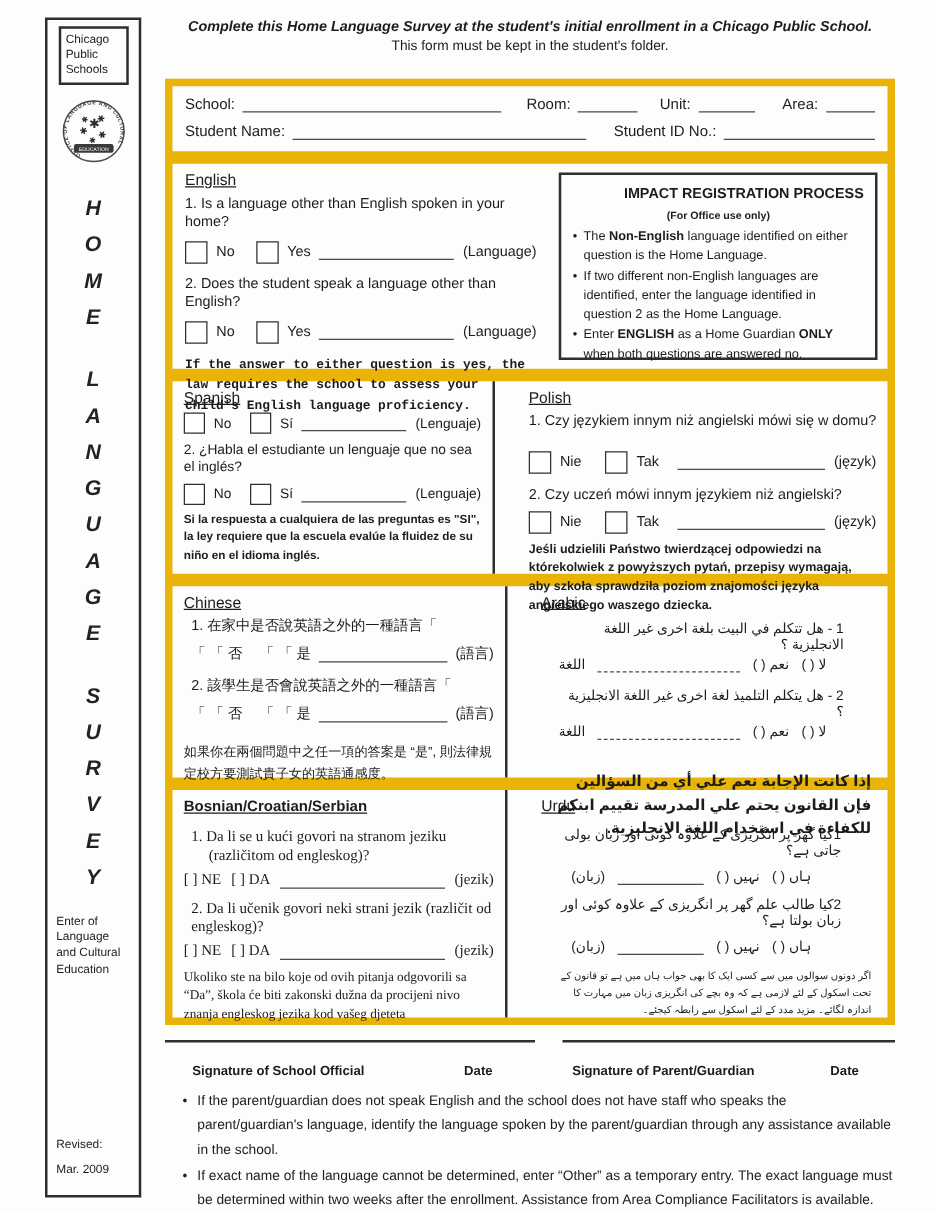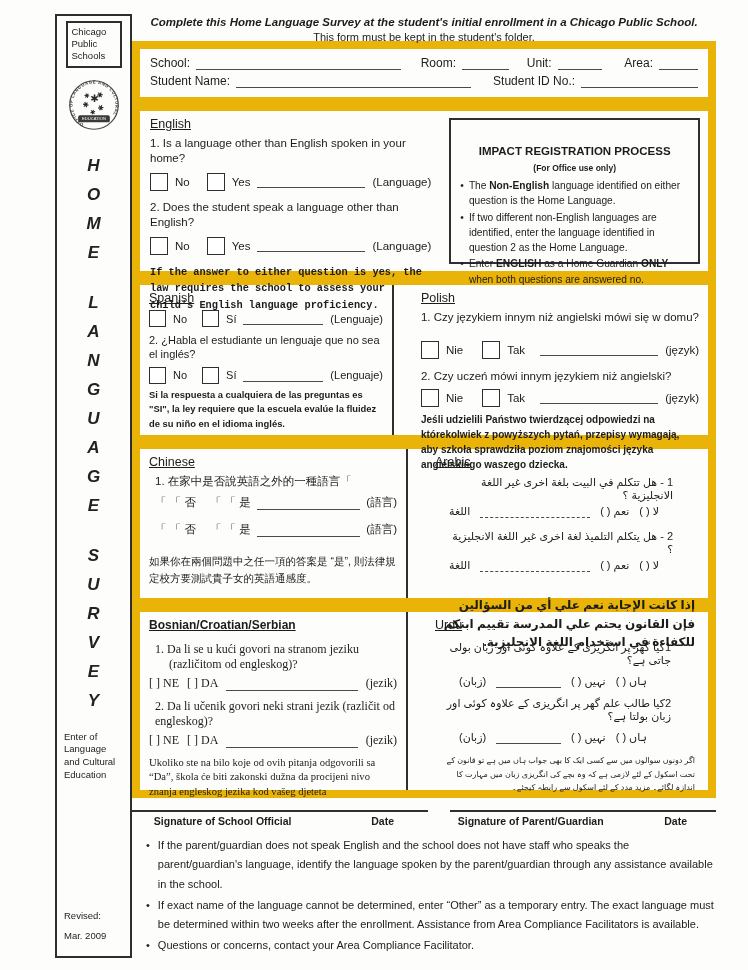--- a/index.html
+++ b/index.html
@@ -1,58 +1,58 @@
 <!DOCTYPE html>
 <html><head>
 <meta charset="utf-8">
 <style>
   * { margin:0; padding:0; box-sizing:border-box; }
   body { background:#ffffff; font-family:"Liberation Sans","DejaVu Sans",sans-serif; }
   .page { position:relative; width:748px; height:970px; background:#fdfdfb; color:#1c1c1c; overflow:hidden; }
 
   
   .sidebar { position:absolute; left:36px; top:14px; width:77px; height:944px;
-             border:2px solid #2e2e2e; display:flex; flex-direction:column; align-items:center;margin-left:19px; }
+             border:2px solid #2e2e2e; display:flex; flex-direction:column; align-items:center; }
   .cps-box { border:2px solid #2e2e2e; margin-top:5px; width:56px; padding:3px 4px 4px;
              font-size:9.5px; line-height:1.25; }
   .seal-wrap { margin-top:9px; }
   .vert-title { display:flex; flex-direction:column; align-items:center; margin-top:14px; }
   .vletter { font-size:17px; font-weight:bold; font-style:italic; line-height:29px;
              font-family:"Liberation Sans",sans-serif; color:#222; }
   .vgap { height:21px; }
   .office { font-size:9.5px; margin-top:16px; align-self:flex-start; padding-left:7px;
             line-height:1.35; width:62px; }
   .revised { font-size:9.5px; margin-top:auto; margin-bottom:10px; align-self:flex-start;
              padding-left:7px; line-height:2.1; }
 
   
   .main { position:absolute; left:132px; top:16px; width:584px; }
   .hdr1 { font-size:11.5px; font-weight:bold; font-style:italic; text-align:center; }
-  .hdr2 { font-size:11px; text-align:center; margin-top:3px; margin-bottom:0; }
-
-  .box { border:8px solid #eab308; margin-top:-2px; }
+  .hdr2 { font-size:11px; text-align:center; margin-top:3px; margin-bottom:22px; }
+
+  .box { border:6px solid #eab308; margin-top:-2px; }
   .uline { display:inline-block; border-bottom:1.5px solid #4a4a4a; height:13px; }
 
   
   .info-box { height:64px; padding:7px 10px 9px; display:flex; flex-direction:column;
               justify-content:space-between; font-size:12px; }
   .info-row { display:flex; align-items:flex-end; gap:6px; }
 
   
   .english-box { height:176px; display:flex; }
   .eng-left { flex:1; padding:6px 10px; }
   .sec-title { font-size:12.5px; text-decoration:underline; margin-bottom:5px; }
   .q { font-size:11.5px; margin-top:4px; line-height:1.3; }
   .ansrow { display:flex; align-items:center; gap:7px; margin:7px 0 9px; font-size:11.5px; }
   .cb { width:18px; height:18px; border:1.5px solid #2f2f2f; background:#fff; flex:none; }
   .bold-note { font-size:10.3px; font-weight:bold; line-height:1.6; margin-top:7px;font-family:Liberation Mono, monospace; }
 
   .impact { width:262px; margin:7px 8px; border:2px solid #2f2f2f; padding:5px 9px;
             font-size:10.2px; line-height:1.5; }
-  .impact-title { text-align:center; font-weight:bold; font-size:11.5px; margin-top:18px; }
+  .impact-title { text-align:right; font-weight:bold; font-size:11.5px; margin-top:2px; }
   .impact-sub { text-align:center; font-weight:bold; font-size:8.5px; margin:2px 0 3px; }
   .ibullet { display:flex; gap:5px; margin-top:1px; }
   .ibullet .dot { flex:none; }
 
   
   .duo { display:flex;gap:18px; }
   .cell-l { width:268px; border-right:2px solid #2f2f2f; padding:6px 9px; }
   .cell-r { flex:1; padding:6px 9px; }
   .sp-box { height:166px; }
   .cn-box { height:165px; }
@@ -78,21 +78,21 @@
   .bcs-ans { display:flex; align-items:flex-end; gap:8px; font-size:12px; margin:4px 0 8px; }
   .bcs-note { font-size:10.6px; line-height:1.35; margin-top:6px; }
 
   .ur-q { font-size:11px; padding-right:28px; padding-left:10px; margin-top:9px; }
   .ur-ans { display:flex; align-items:flex-end; gap:10px; font-size:11px; padding-right:52px;
             padding-left:24px; margin-top:8px; margin-bottom:4px; }
   .ur-note { font-size:8px; line-height:1.7; margin-top:10px; padding:0 4px; }
 
   
   .sig-row { display:flex; gap:22px; margin-top:12px; }
-  .sig-group { border-top:2px solid #2f2f2f; display:flex; padding-top:3px;
+  .sig-group { border-top:2px solid #2f2f2f; display:flex; padding-top:17px;
                font-size:10.5px; font-weight:bold;gap:24px; }
   .sig1 { width:296px; } .sig2 { flex:1; }
   .sig-name { flex:2; text-align:center; } .sig-date { flex:1; text-align:center; }
 
   .notes { margin-top:9px; font-size:11px; }
   .notes-label { margin-bottom:3px; }
   .nbullet { display:flex; gap:8px; padding-left:14px; line-height:1.75; margin-top:2px; }
   .nbullet .dot { flex:none; }
 </style>
 </head>
@@ -270,20 +270,21 @@
     <div class="box duo cn-box">
       <div class="cell-l">
         <div class="sec-title">Chinese</div>
         <div class="q" style="padding-left:6px">1. 在家中是否說英語之外的一種語言「</div>
         <div class="cjk-line" style="padding-left:6px">
           <span>「 「 否</span>
           <span style="margin-left:8px">「 「 是</span>
           <span class="uline" style="flex:1"></span>
           <span>(語言)</span>
         </div>
+        <div class="q" style="padding-left:6px">2. 該學生是否會說英語之外的一種語言「</div>
         <div class="cjk-line" style="padding-left:6px">
           <span>「 「 否</span>
           <span style="margin-left:8px">「 「 是</span>
           <span class="uline" style="flex:1"></span>
           <span>(語言)</span>
         </div>
         <div class="cn-note">如果你在兩個問題中之任一項的答案是 “是”, 則法律規定校方要測試貴子女的英語通感度。</div>
       </div>
       <div class="cell-r">
         <div class="sec-title">Arabic</div>

